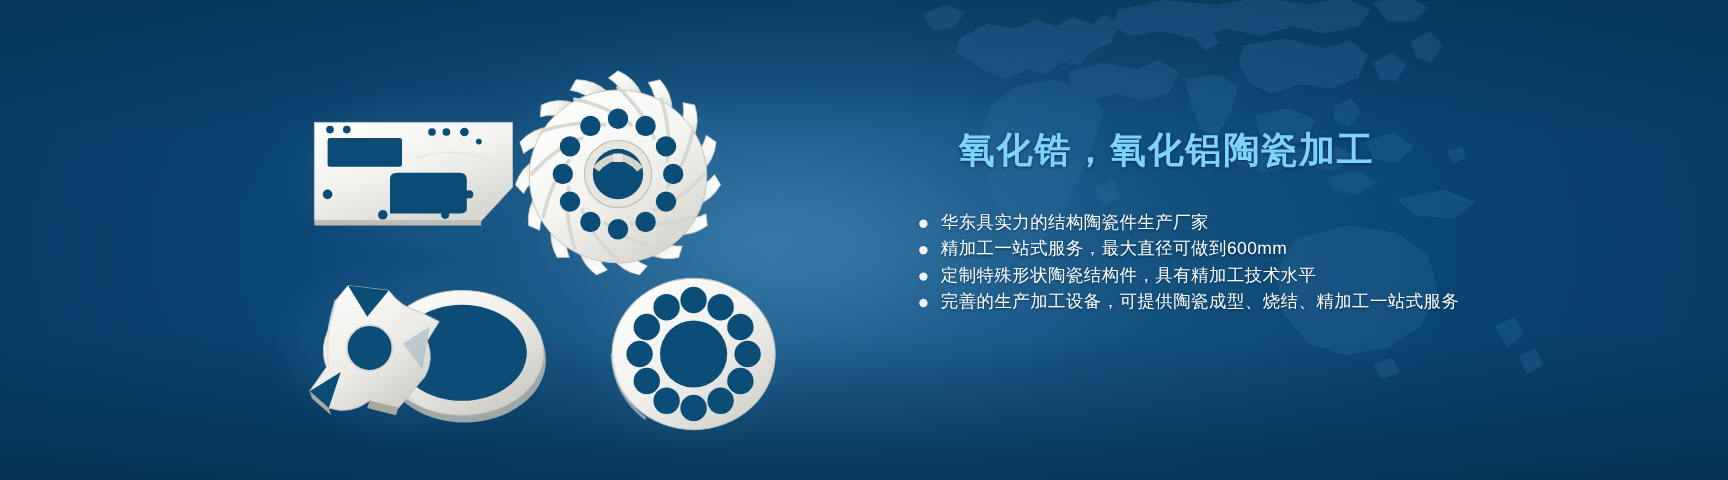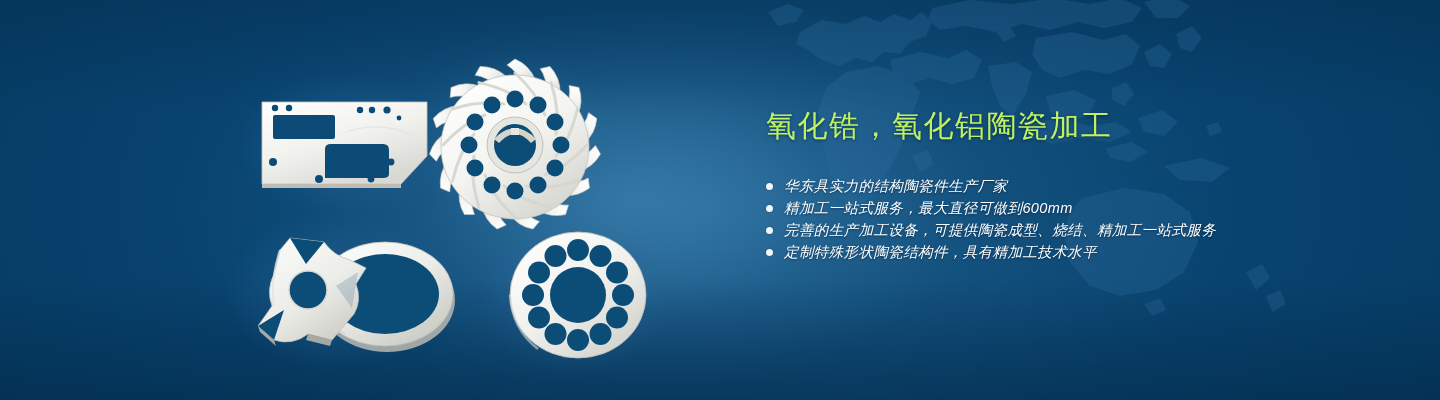--- a/index.html
+++ b/index.html
@@ -56,33 +56,33 @@
   .products{
     position:absolute;left:215px;top:40px;width:510px;height:335px;
   }
   .products svg{display:block;width:100%;height:100%;}
 
   
   .copy{
     position:absolute;left:766px;top:106px;width:620px;
   }
   .title{
-    color:#bef264;
+    color:#7dd3fc;
     font-size:30px;
     line-height:40px;
     letter-spacing:1.5px;
-    font-weight:400;
+    font-weight:700;
     text-shadow:0 1px 3px rgba(0,20,40,0.55);
     white-space:nowrap;
+    margin-left:33px;
   }
   .bullets{
     margin-top:29px;
     list-style:none;
     padding:0;
-    font-style:italic;
   }
   .bullet{
     display:flex;align-items:center;
     height:22px;
     margin-bottom:0px;
   }
   .dot{
     width:7px;height:7px;border-radius:50%;
     background:#f2f6f9;
     flex:0 0 auto;
@@ -322,22 +322,22 @@
       <li class="bullet">
         <span class="dot"></span>
         <span class="btext">华东具实力的结构陶瓷件生产厂家</span>
       </li>
       <li class="bullet">
         <span class="dot"></span>
         <span class="btext">精加工一站式服务，最大直径可做到600mm</span>
       </li>
       <li class="bullet">
         <span class="dot"></span>
-        <span class="btext">完善的生产加工设备，可提供陶瓷成型、烧结、精加工一站式服务</span>
+        <span class="btext">定制特殊形状陶瓷结构件，具有精加工技术水平</span>
       </li>
       <li class="bullet">
         <span class="dot"></span>
-        <span class="btext">定制特殊形状陶瓷结构件，具有精加工技术水平</span>
+        <span class="btext">完善的生产加工设备，可提供陶瓷成型、烧结、精加工一站式服务</span>
       </li>
     </ul>
   </div>
 
 </div>
 
 </body></html>

